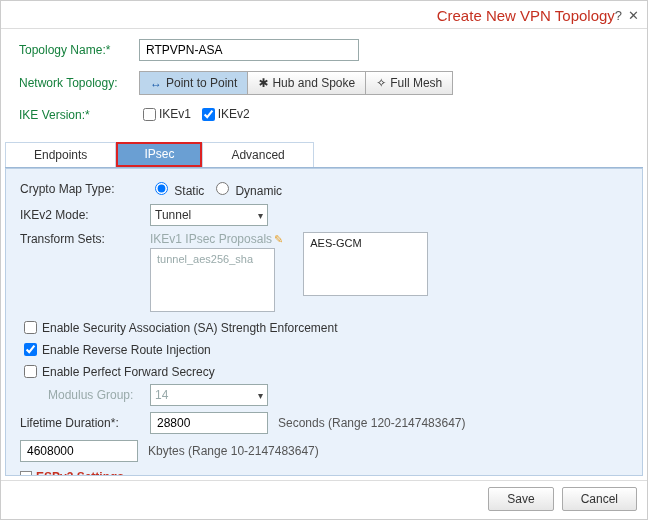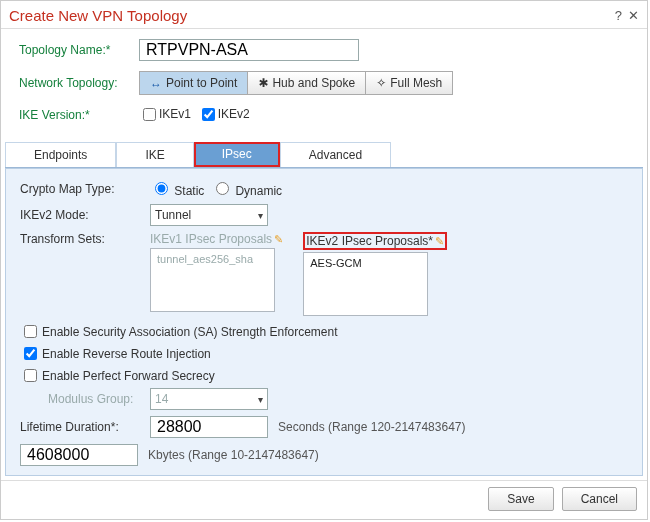--- a/index.html
+++ b/index.html
@@ -7,29 +7,29 @@
     margin: 0;
     font-family: Arial, sans-serif;
     font-size: 12px;
     color: #333;
     background: #fff;
     width: 650px;
     height: 522px;
     overflow: hidden;
   }
   .dialog { width: 648px; height: 520px; border: 1px solid #ccc; display: flex; flex-direction: column; }
-  .dlg-header { display: flex; align-items: center; padding: 6px 8px 0 8px; }
+  .dlg-header { display: flex; align-items: center; padding: 6px 8px 0 8px; text-align: right; }
   .dlg-title { color: #c53020; font-size: 15px; flex: 1; }
   .header-icons { display: flex; gap: 6px; font-size: 13px; color: #555; }
   .hr { border-top: 1px solid #ddd; margin: 4px 0 6px 0; }
   .form-top { padding: 4px 10px 8px 18px; }
   .row { display: flex; align-items: center; margin-bottom: 10px; }
   .lbl { width: 120px; color: #15803d; }
   .tinput {
-    border: 1px solid #9aa; height: 22px; padding: 2px 6px; font-size: 16px;
+    border: 1px solid #9aa; height: 22px; padding: 2px 6px; font-size: 12px;
     background: #fff;
   }
   .topology-buttons { display: flex; }
   .tbtn {
     border: 1px solid #aaa; background: linear-gradient(#fff,#e8e8e8);
     padding: 4px 10px; margin-right: -1px; font-size: 12px; display: flex; align-items: center; gap: 4px;
     cursor: pointer; color: #333;
   }
   .tbtn.active { background: #bcd6ed; }
   .ike-row input[type=checkbox] { vertical-align: middle; margin-right: 3px; }
@@ -108,21 +108,20 @@
     <div class="row ike-row">
       <div class="lbl">IKE Version:*</div>
       <label><input type="checkbox" style=""><span>IKEv1</span></label>
       &nbsp;&nbsp;
       <label><input type="checkbox" checked="" style=""><span>IKEv2</span></label>
     </div>
   </div>
 
   <div class="tab-strip">
     <div class="tab">Endpoints</div>
-    <div class="tab">IKE</div>
     <div class="tab on red-box" style="padding:3px 26px">IPsec</div>
     <div class="tab">Advanced</div>
   </div>
 
   <div class="panel">
     <div class="prow">
       <div class="plbl">Crypto Map Type:</div>
       <label><input type="radio" name="cm" checked="" style=""> <span>Static</span></label>
       &nbsp;&nbsp;
       <label><input type="radio" name="cm" style=""> <span>Dynamic</span></label>
@@ -135,21 +134,20 @@
       </div>
     </div>
     <div class="prow" style="align-items:flex-start">
       <div class="plbl">Transform Sets:</div>
       <div class="transform-sets">
         <div class="ts-col">
           <span class="ts-label muted"><span>IKEv1 IPsec Proposals</span><span class="pencil">✎</span></span>
           <div class="ts-box">tunnel_aes256_sha</div>
         </div>
         <div class="ts-col">
-          <span class="ts-label red-box" style="padding:0 1px"><span>IKEv2 IPsec Proposals*</span><span class="pencil">✎</span></span>
           <div class="ts-box black">AES-GCM</div>
         </div>
       </div>
     </div>
 
     <div class="chk-row">
         <input type="checkbox" style="">
         <span>Enable Security Association (SA) Strength Enforcement</span>
       </div>
     <div class="chk-row">

